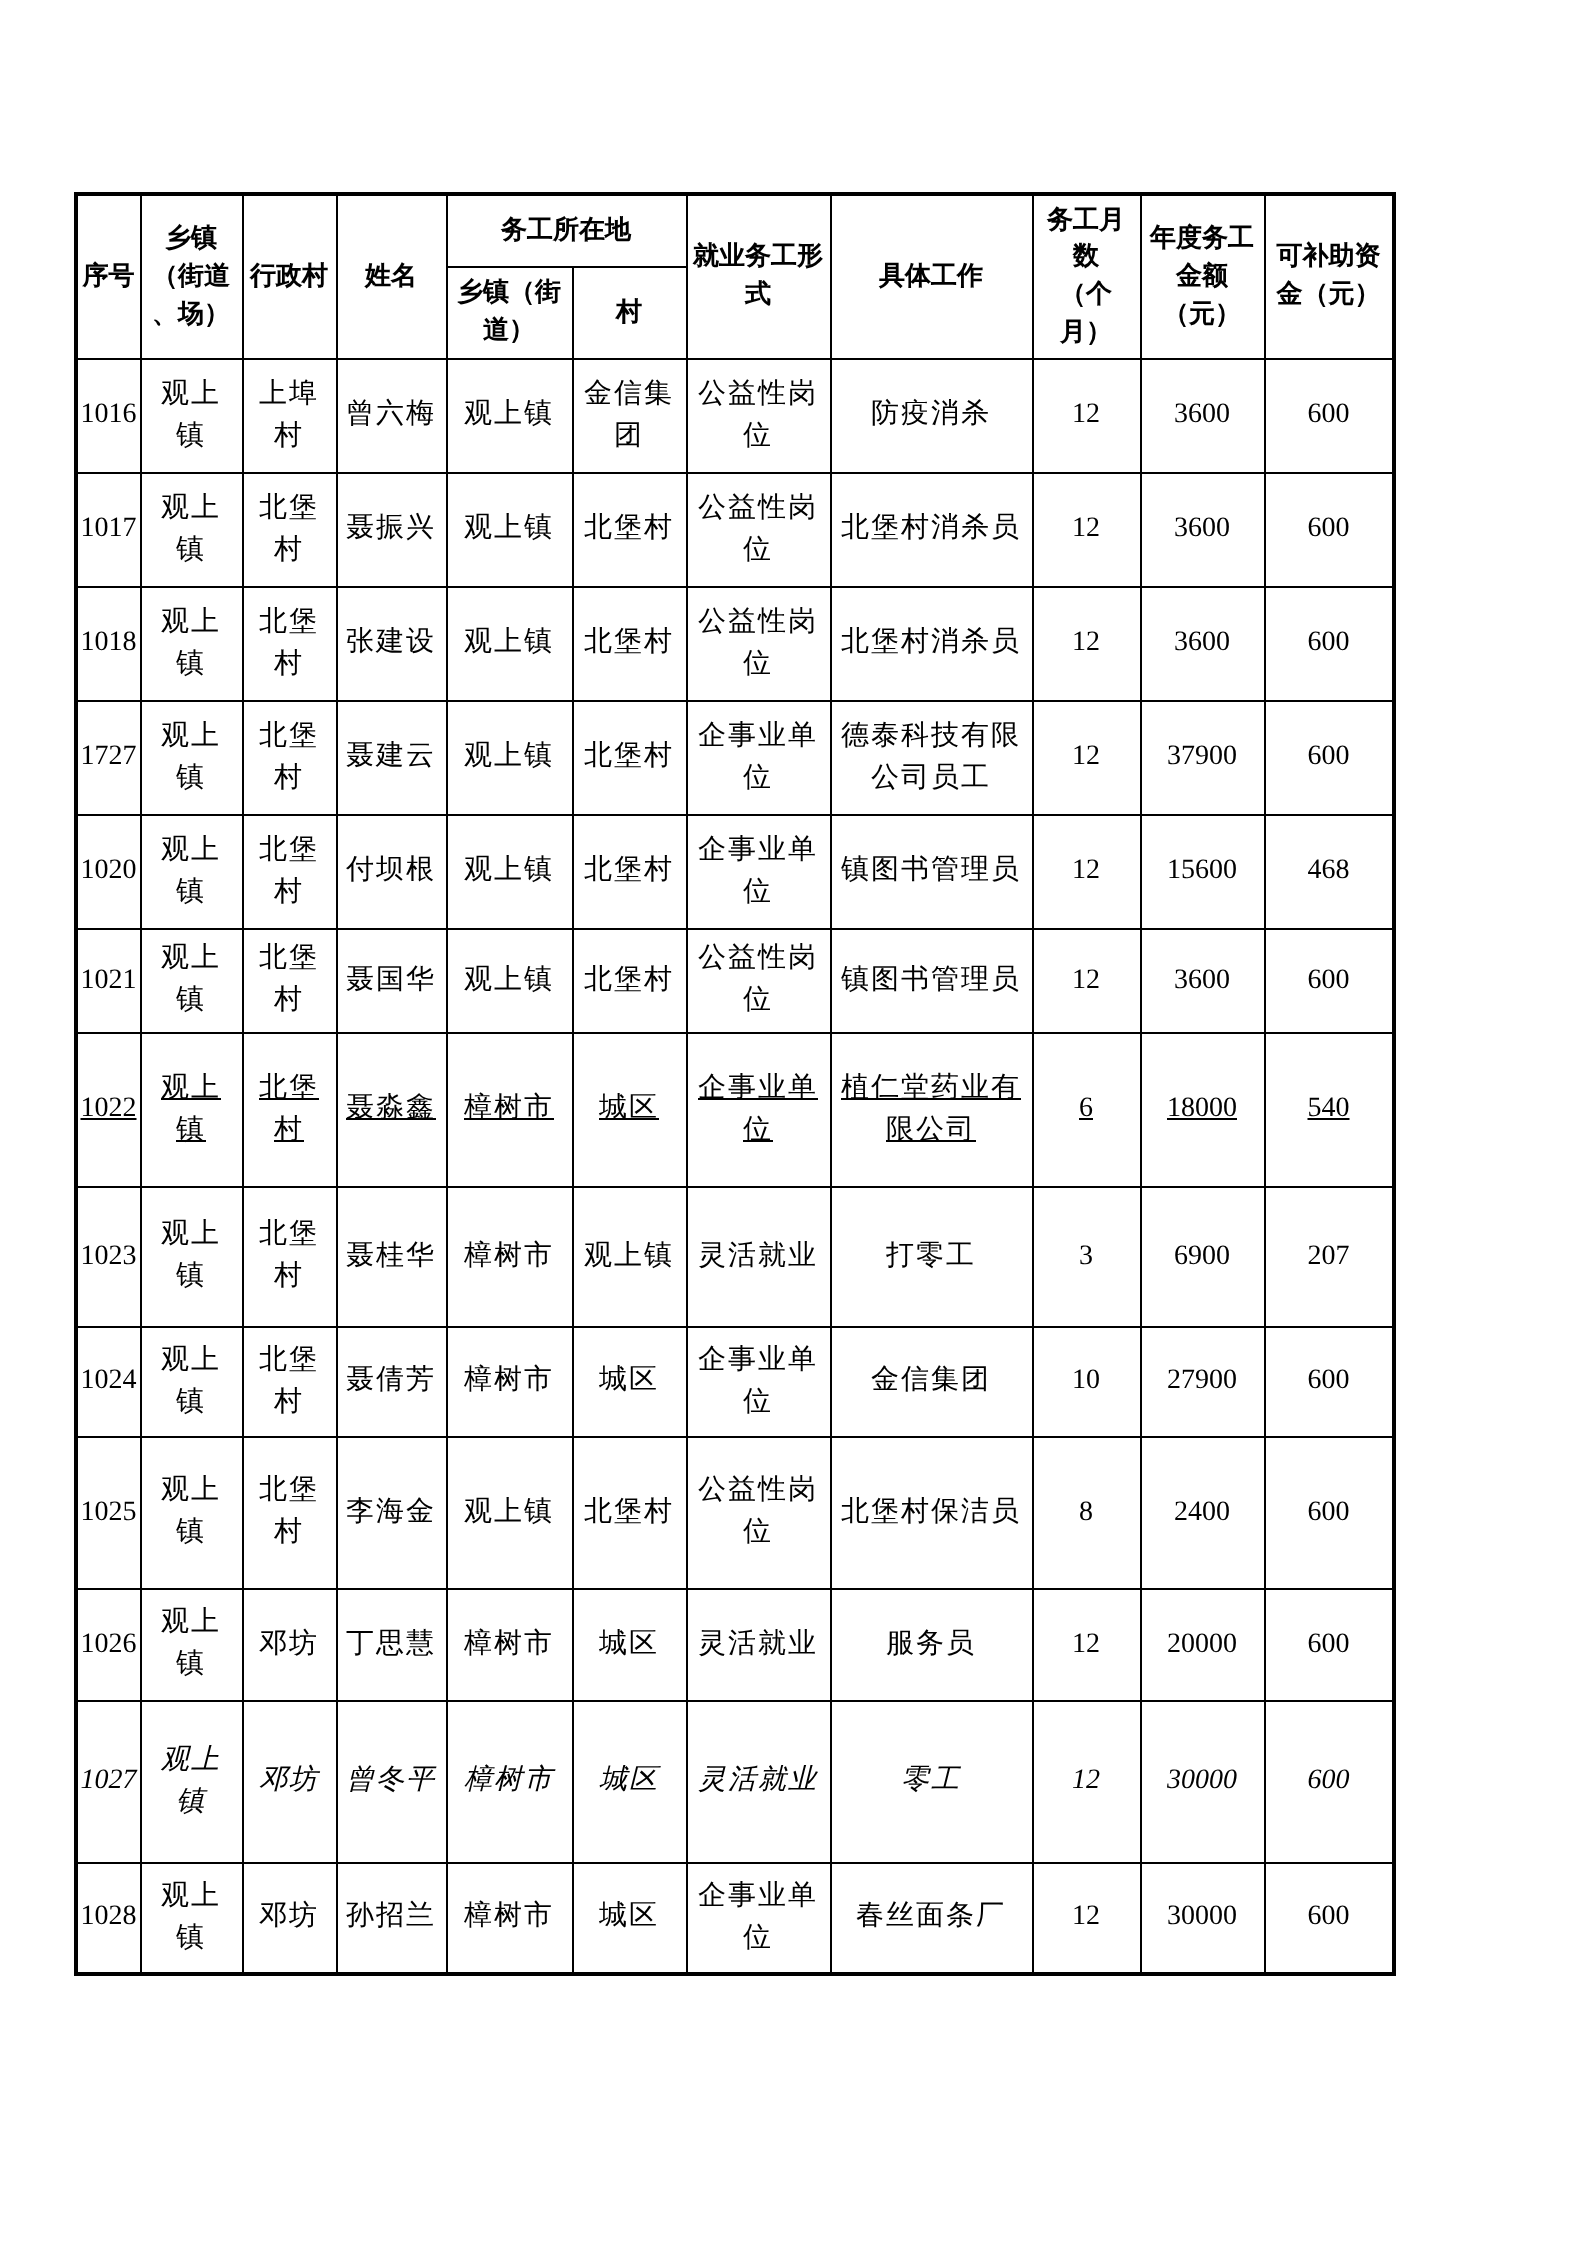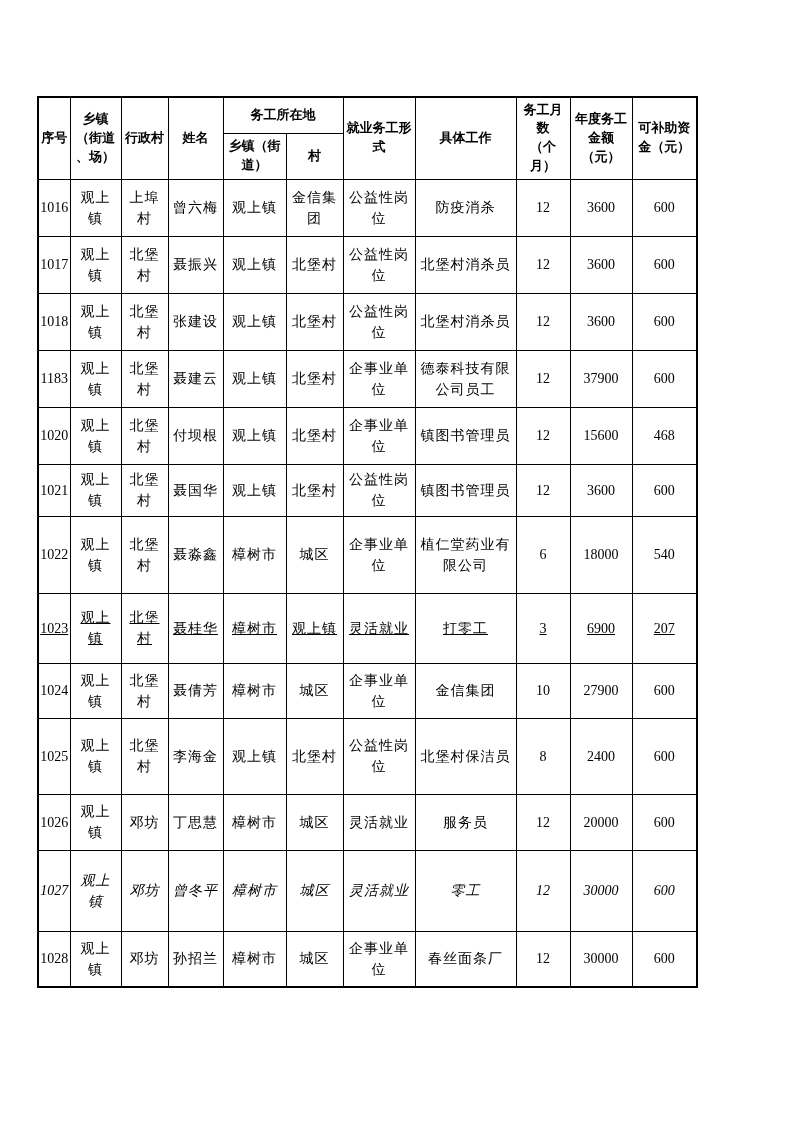--- a/index.html
+++ b/index.html
@@ -126,21 +126,21 @@
     <td>张建设</td>
     <td>观上镇</td>
     <td>北堡村</td>
     <td>公益性岗位</td>
     <td>北堡村消杀员</td>
     <td class="num">12</td>
     <td class="num">3600</td>
     <td class="num">600</td>
   </tr>
         <tr style="height: 57px;">
-    <td class="num">1183</td>
+    <td class="num">1727</td>
     <td>观上镇</td>
     <td>北堡村</td>
     <td>聂建云</td>
     <td>观上镇</td>
     <td>北堡村</td>
     <td>企事业单位</td>
     <td>德泰科技有限公司员工</td>
     <td class="num">12</td>
     <td class="num">37900</td>
     <td class="num">600</td>
@@ -164,34 +164,34 @@
     <td>北堡村</td>
     <td>聂国华</td>
     <td>观上镇</td>
     <td>北堡村</td>
     <td>公益性岗位</td>
     <td>镇图书管理员</td>
     <td class="num">12</td>
     <td class="num">3600</td>
     <td class="num">600</td>
   </tr>
-        <tr style="height: 77px;">
+        <tr style="height: 77px; text-decoration: underline;">
     <td class="num">1022</td>
     <td>观上镇</td>
     <td>北堡村</td>
     <td>聂淼鑫</td>
     <td>樟树市</td>
     <td>城区</td>
     <td>企事业单位</td>
     <td>植仁堂药业有限公司</td>
     <td class="num">6</td>
     <td class="num">18000</td>
     <td class="num">540</td>
   </tr>
-        <tr style="height: 70px; text-decoration: underline;">
+        <tr style="height: 70px;">
     <td class="num">1023</td>
     <td>观上镇</td>
     <td>北堡村</td>
     <td>聂桂华</td>
     <td>樟树市</td>
     <td>观上镇</td>
     <td>灵活就业</td>
     <td>打零工</td>
     <td class="num">3</td>
     <td class="num">6900</td>

